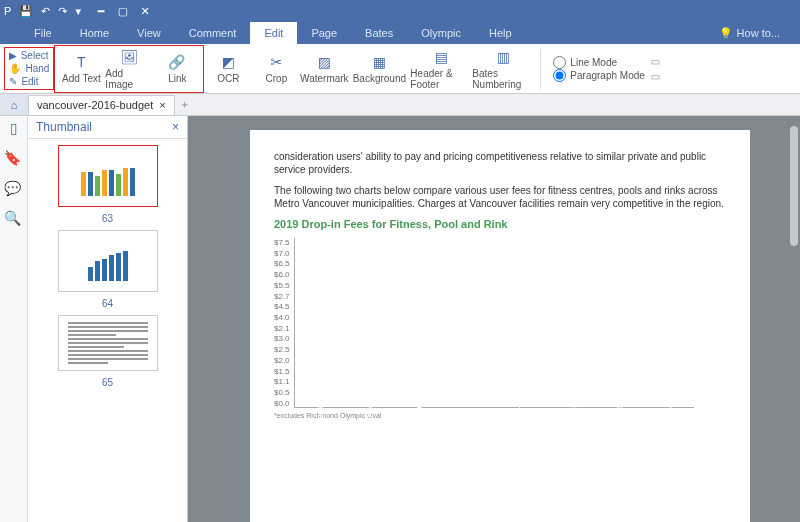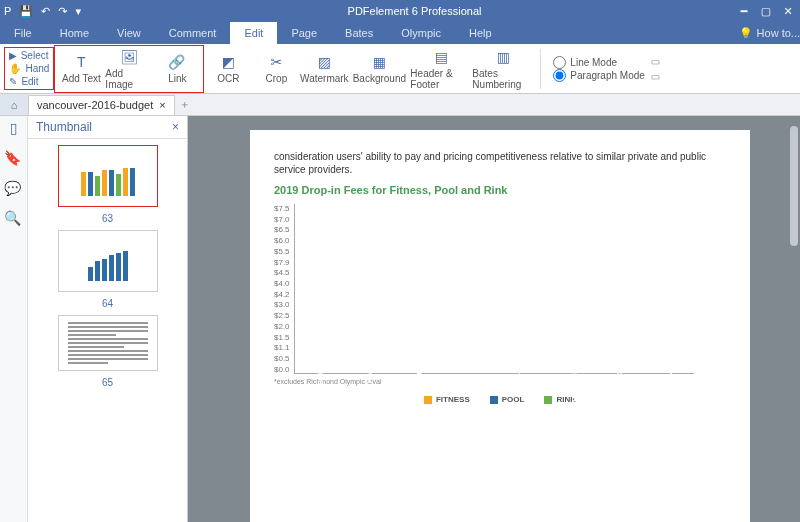--- a/index.html
+++ b/index.html
@@ -3,21 +3,21 @@
 <meta charset="utf-8">
 <style>
 * { box-sizing: border-box; margin: 0; padding: 0; font-family: "Segoe UI", Arial, sans-serif; }
 body { width: 800px; height: 522px; overflow: hidden; background: #fff; font-size: 11px; color: #333; }
 .titlebar { height: 22px; background: #4a6ea9; color: #fff; display: flex; align-items: center; padding: 0 4px; font-size: 11px; }
 .titlebar .qat { display: flex; gap: 8px; margin-right: 12px; }
 .titlebar .qat span { cursor: default; }
 .titlebar .title { flex: 1; text-align: center; }
 .titlebar .winbtns { display: flex; gap: 6px; }
 .titlebar .winbtns span { width: 16px; text-align: center; }
-.menubar { height: 22px; background: #4a6ea9; color: #dbe4f2; display: flex; align-items: center; padding: 0 0; font-size: 11px; }
+.menubar { height: 22px; background: #4a6ea9; color: #dbe4f2; display: flex; align-items: center; padding: 0 20px; font-size: 11px; }
 .menubar .tab { padding: 0 14px; height: 100%; display: flex; align-items: center; }
 .menubar .tab.active { background: #fff; color: #4a6ea9; }
 .menubar .spacer { flex: 1; }
 .menubar .howto { display:flex; align-items:center; gap:4px; }
 .ribbon { height: 50px; background: #fff; border-bottom: 1px solid #ccc; display: flex; align-items: center; padding: 2px 4px; }
 .ribbon .sel-group { border:1.5px solid #d22; padding:2px 4px; display:flex; flex-direction:column; gap:2px; font-size:10px; color:#4a6ea9; }
 .ribbon .sel-group div { display:flex; align-items:center; gap:4px; }
 .ribbon .cmd { display:flex; flex-direction:column; align-items:center; justify-content:center; width:48px; font-size:10px; color:#555; gap:2px; }
 .ribbon .cmd.wide { width:62px; }
 .ribbon .cmd .ico { width:20px; height:18px; display:flex; align-items:center; justify-content:center; color:#4a6ea9; font-size:14px; }
@@ -66,21 +66,20 @@
 <body>
 
 <div class="titlebar">
   <div class="qat">
     <span>P</span>
     <span>💾</span>
     <span>↶</span>
     <span>↷</span>
     <span>▾</span>
   </div>
-  <div class="title">PDFelement 6 Professional</div>
   <div class="winbtns">
     <span>━</span>
     <span>▢</span>
     <span>✕</span>
   </div>
 </div>
 
 <div class="menubar">
   <div class="tab">File</div>
   <div class="tab">Home</div>
@@ -232,33 +231,34 @@
           </div>
       </div>
       <div class="pagenum">65</div>
     </div>
   </div>
 
   <div class="docarea">
     <div class="vscroll"></div>
     <div class="page">
       <p>consideration users' ability to pay and pricing competitiveness relative to similar private and public service providers.</p>
+      <p>The following two charts below compare various user fees for fitness centres, pools and rinks across Metro Vancouver municipalities. Charges at Vancouver facilities remain very competitive in the region.</p>
       <div class="ctitle">2019 Drop-in Fees for Fitness, Pool and Rink</div>
 
       <div class="chartwrap">
         <div class="yaxis" id="yaxis">
             <div>$7.5</div>
             <div>$7.0</div>
             <div>$6.5</div>
             <div>$6.0</div>
             <div>$5.5</div>
-            <div>$7.9</div>
+            <div>$2.7</div>
             <div>$4.5</div>
             <div>$4.0</div>
-            <div>$4.2</div>
+            <div>$2.1</div>
             <div>$3.0</div>
             <div>$2.5</div>
             <div>$2.0</div>
             <div>$1.5</div>
             <div>$1.1</div>
             <div>$0.5</div>
             <div>$0.0</div>
           </div>
         <div class="plot" id="plot">
           <div class="bars" id="bars">
@@ -313,29 +313,15 @@
                 <div class="bar b1" style="height: 92%;"></div>
                 <div class="bar b2" style="height: 93.3333%;">
                   <div class="lbl">WEST VANCOUVER</div>
                 </div>
                 <div class="bar b3" style="height: 80%;"></div>
               </div>
             </div>
         </div>
       </div>
       <div class="footnote">*excludes Richmond Olympic Oval</div>
-      <div class="legend">
-        <span>
-            <i class="b1"></i>
-            <b>FITNESS</b>
-          </span>
-        <span>
-            <i class="b2"></i>
-            <b>POOL</b>
-          </span>
-        <span>
-            <i class="b3"></i>
-            <b>RINK</b>
-          </span>
-      </div>
     </div>
   </div>
 </div>
 
 </body></html>

